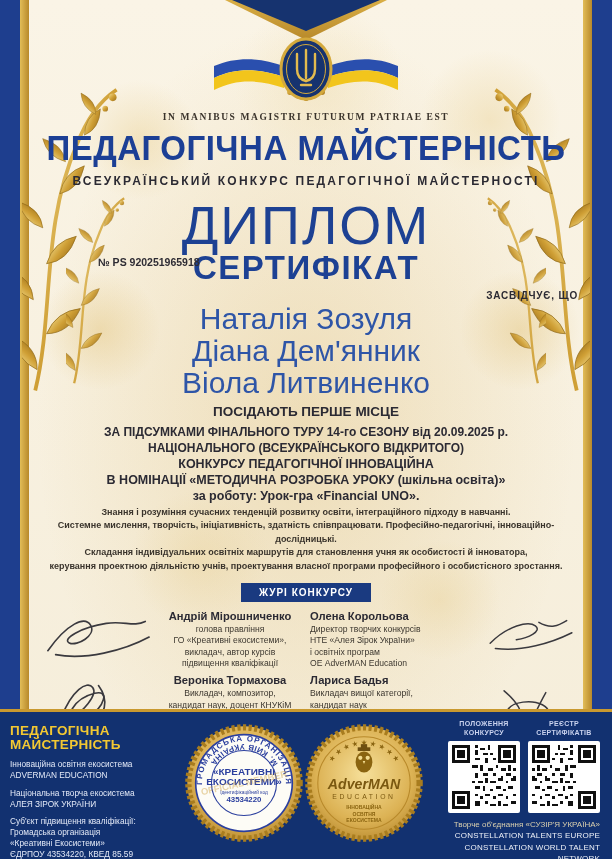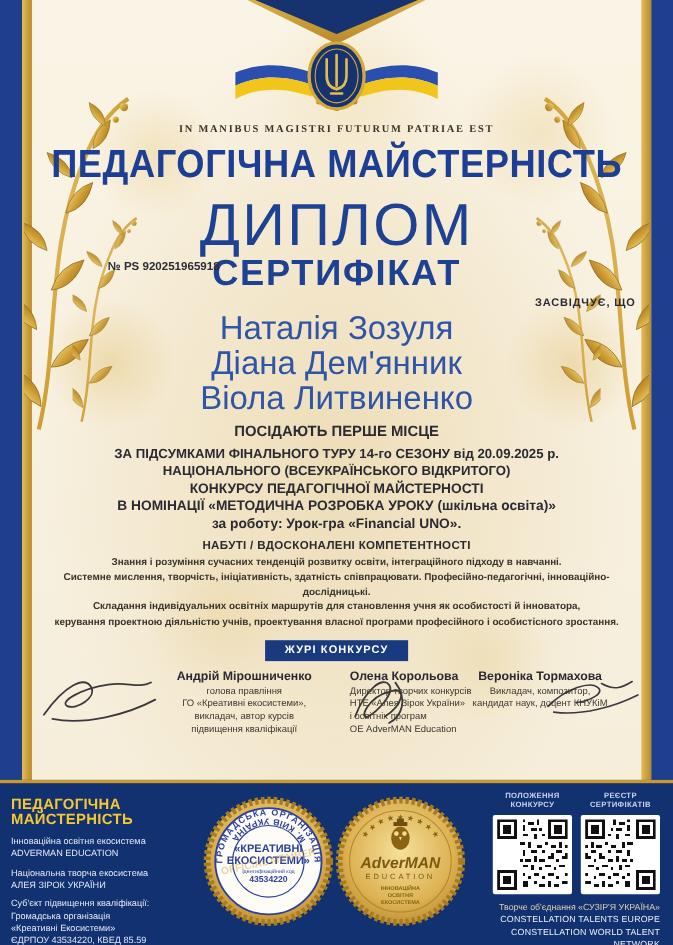--- a/index.html
+++ b/index.html
@@ -59,21 +59,21 @@
   .d3{margin-top:2px;font-size:12.5px;font-weight:700;}
   .d4{margin-top:2px;font-size:12.5px;font-weight:700;}
   .d5{margin-top:2px;font-size:12.5px;font-weight:700;}
   .comp-title{margin-top:7px;font-size:10.5px;font-weight:700;letter-spacing:.3px;}
   .comp{margin-top:3px;font-size:9px;font-weight:600;line-height:1.5;color:#3a342c;}
 
   .jury-chip{display:inline-block;margin-top:10px;background:#1a3a80;color:#fff;
     font-size:10px;font-weight:700;letter-spacing:1px;padding:4px 18px;}
 
   .jury{display:flex;margin-top:8px;text-align:left;}
-  .jcol{width:50%;display:flex;flex-direction:row;gap:5px;}
+  .jcol{width:50%;display:flex;flex-direction:column;gap:5px;align-items:flex-end;}
   .jrow{display:flex;align-items:flex-start;}
   .jsig{flex:0 0 auto;}
   .jsig svg{display:block;}
   .jtext-l{width:152px;text-align:center;}
   .jtext-r{width:168px;text-align:left;padding-left:12px;}
   .jname{font-size:11.2px;font-weight:700;color:#2b2a33;}
   .jrole{margin-top:2px;font-size:8.6px;line-height:1.32;color:#3c372f;}
 
   
   .diag{position:absolute;right:0;bottom:0;width:178px;height:100px;}
@@ -239,43 +239,43 @@
         <g stroke="#e3bb4e" stroke-width="2.4" fill="none" stroke-linecap="round">
           <path d="M120,14 V42"></path>
           <path d="M111,18 V33 Q111,43 120,45"></path>
           <path d="M129,18 V33 Q129,43 120,45"></path>
           <path d="M115,49 h10"></path>
         </g>
       </svg>
 
       <div class="motto">IN MANIBUS MAGISTRI FUTURUM PATRIAE EST</div>
       <div class="prog-title">ПЕДАГОГІЧНА МАЙСТЕРНІСТЬ</div>
+      <div class="prog-sub">ВСЕУКРАЇНСЬКИЙ КОНКУРС ПЕДАГОГІЧНОЇ МАЙСТЕРНОСТІ</div>
 
       <div class="dip-title">ДИПЛОМ</div>
       <div class="cert-row">
         <span class="doc-num">№ PS 920251965918</span>
         <span class="cert-title">СЕРТИФІКАТ</span>
       </div>
       <div class="certifies">ЗАСВІДЧУЄ, ЩО</div>
 
       <div class="names">
         <div class="name">Наталія Зозуля</div>
         <div class="name">Діана Дем'янник</div>
         <div class="name">Віола Литвиненко</div>
       </div>
 
       <div class="award"><span>ПОСІДАЮТЬ </span><span>ПЕРШЕ МІСЦЕ</span></div>
 
       <div class="d1">ЗА ПІДСУМКАМИ ФІНАЛЬНОГО ТУРУ 14-го СЕЗОНУ від 20.09.2025 р.</div>
       <div class="d2">НАЦІОНАЛЬНОГО (ВСЕУКРАЇНСЬКОГО ВІДКРИТОГО)</div>
-      <div class="d3">КОНКУРСУ ПЕДАГОГІЧНОЇ МАЙСТЕРНОСТІ</div>
+      <div class="d3">КОНКУРСУ ПЕДАГОГІЧНОЇ ІННОВАЦІЙНА</div>
       <div class="d4">В НОМІНАЦІЇ «МЕТОДИЧНА РОЗРОБКА УРОКУ (шкільна освіта)»</div>
       <div class="d5">за роботу: Урок-гра «Financial UNO».</div>
 
-      <div class="comp-title">НАБУТІ / ВДОСКОНАЛЕНІ КОМПЕТЕНТНОСТІ</div>
       <div class="comp">
         <div>Знання і розуміння сучасних тенденцій розвитку освіти, інтеграційного підходу в навчанні.</div>
         <div>Системне мислення, творчість, ініціативність, здатність співпрацювати. Професійно-педагогічні, інноваційно-дослідницькі.</div>
         <div>Складання індивідуальних освітніх маршрутів для становлення учня як особистості й інноватора,</div>
         <div>керування проектною діяльністю учнів, проектування власної програми професійного і особистісного зростання.</div>
       </div>
 
       <div class="jury-chip">ЖУРІ КОНКУРСУ</div>
 
       <div class="jury">

